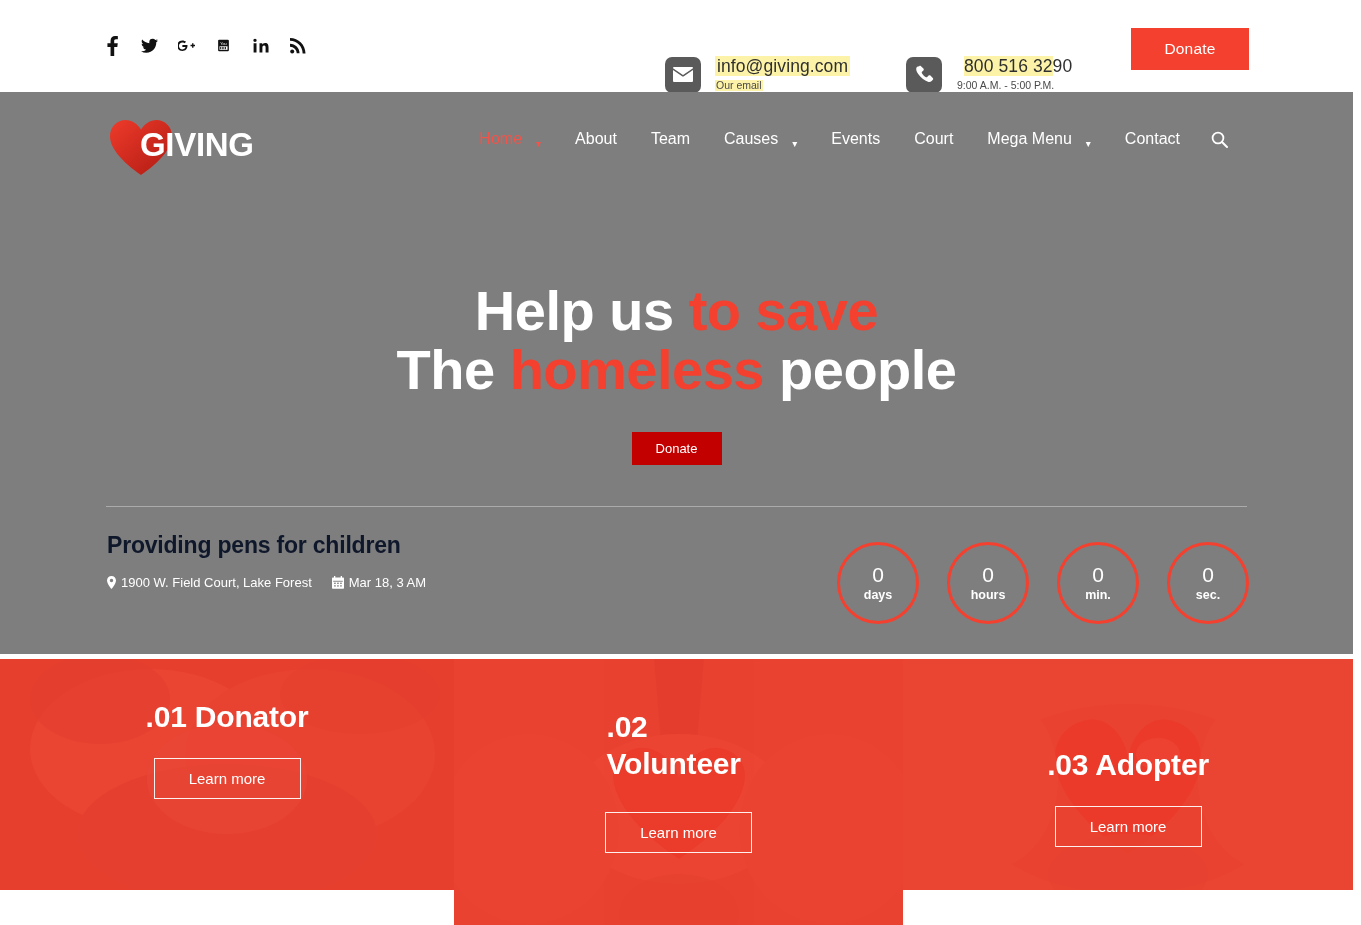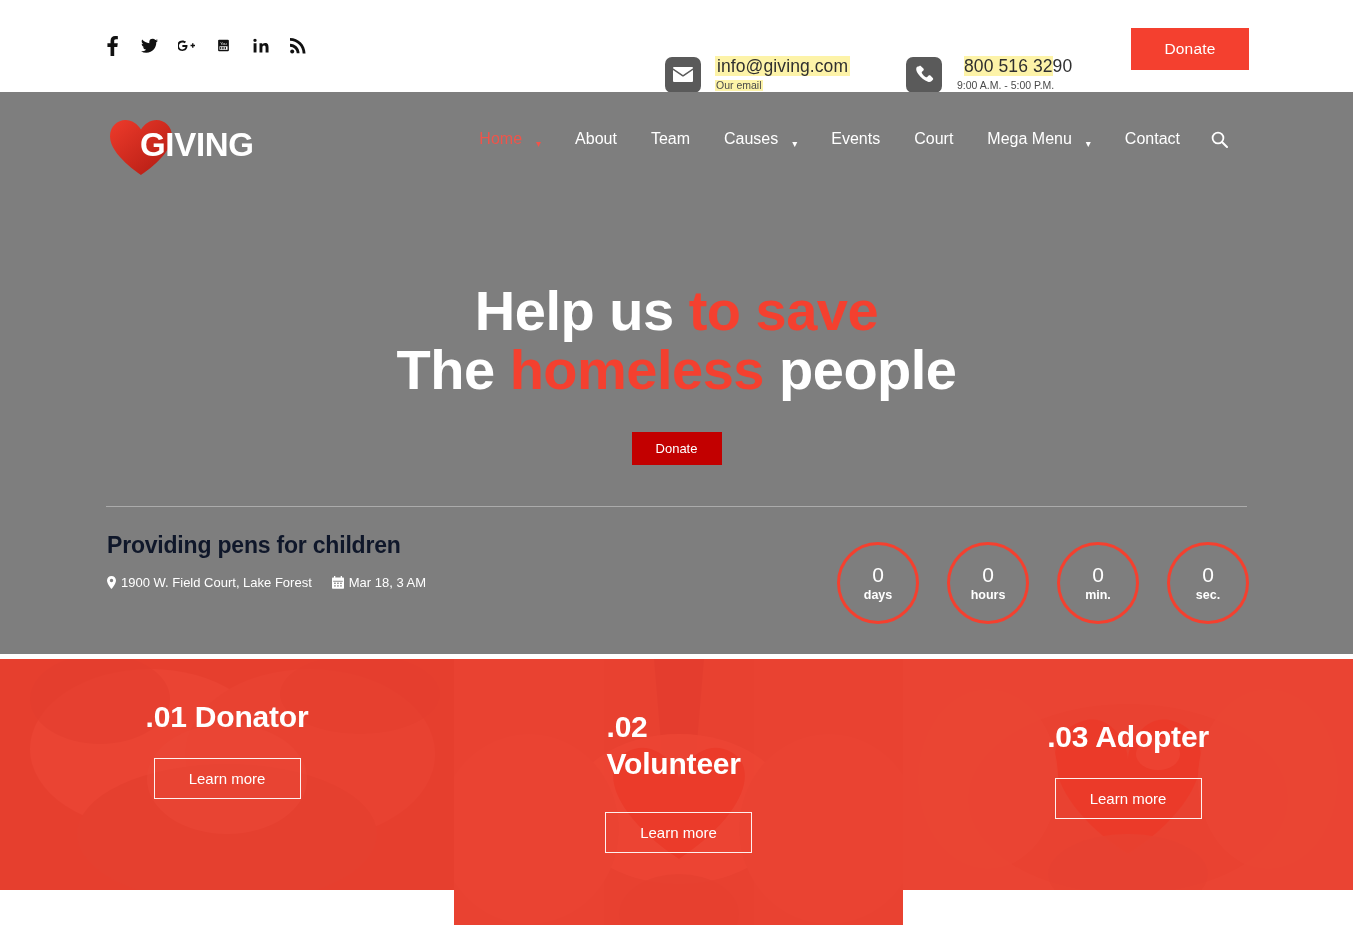--- a/index.html
+++ b/index.html
@@ -158,21 +158,21 @@
   }
   .card-inner{
     position:relative; z-index:2; width:100%; height:100%;
     display:flex; flex-direction:column; align-items:center;
   }
   .card-title{
     color:#ffffff; font-weight:bold; font-size:30px; line-height:1.22;
     text-align:center; letter-spacing:-0.2px;
   }
   .card-a .card-title{ margin-top:40px; }
-  .card-c .card-title{ margin-top:60px; }
+  .card-c .card-title{ margin-top:88px; }
   .card-b .card-title{ margin-top:50px; text-align:left; width:160px;margin-left:16px;}
   .learn-btn{
     margin-top:22px; width:147px; height:41px;
     background:transparent; border:1px solid rgba(255,255,255,0.92);
     color:#ffffff; font-family:"Liberation Sans", sans-serif;
     font-size:15px; cursor:pointer;
   }
   .card-b .learn-btn{ margin-top:30px; }
 </style>
 </head>

